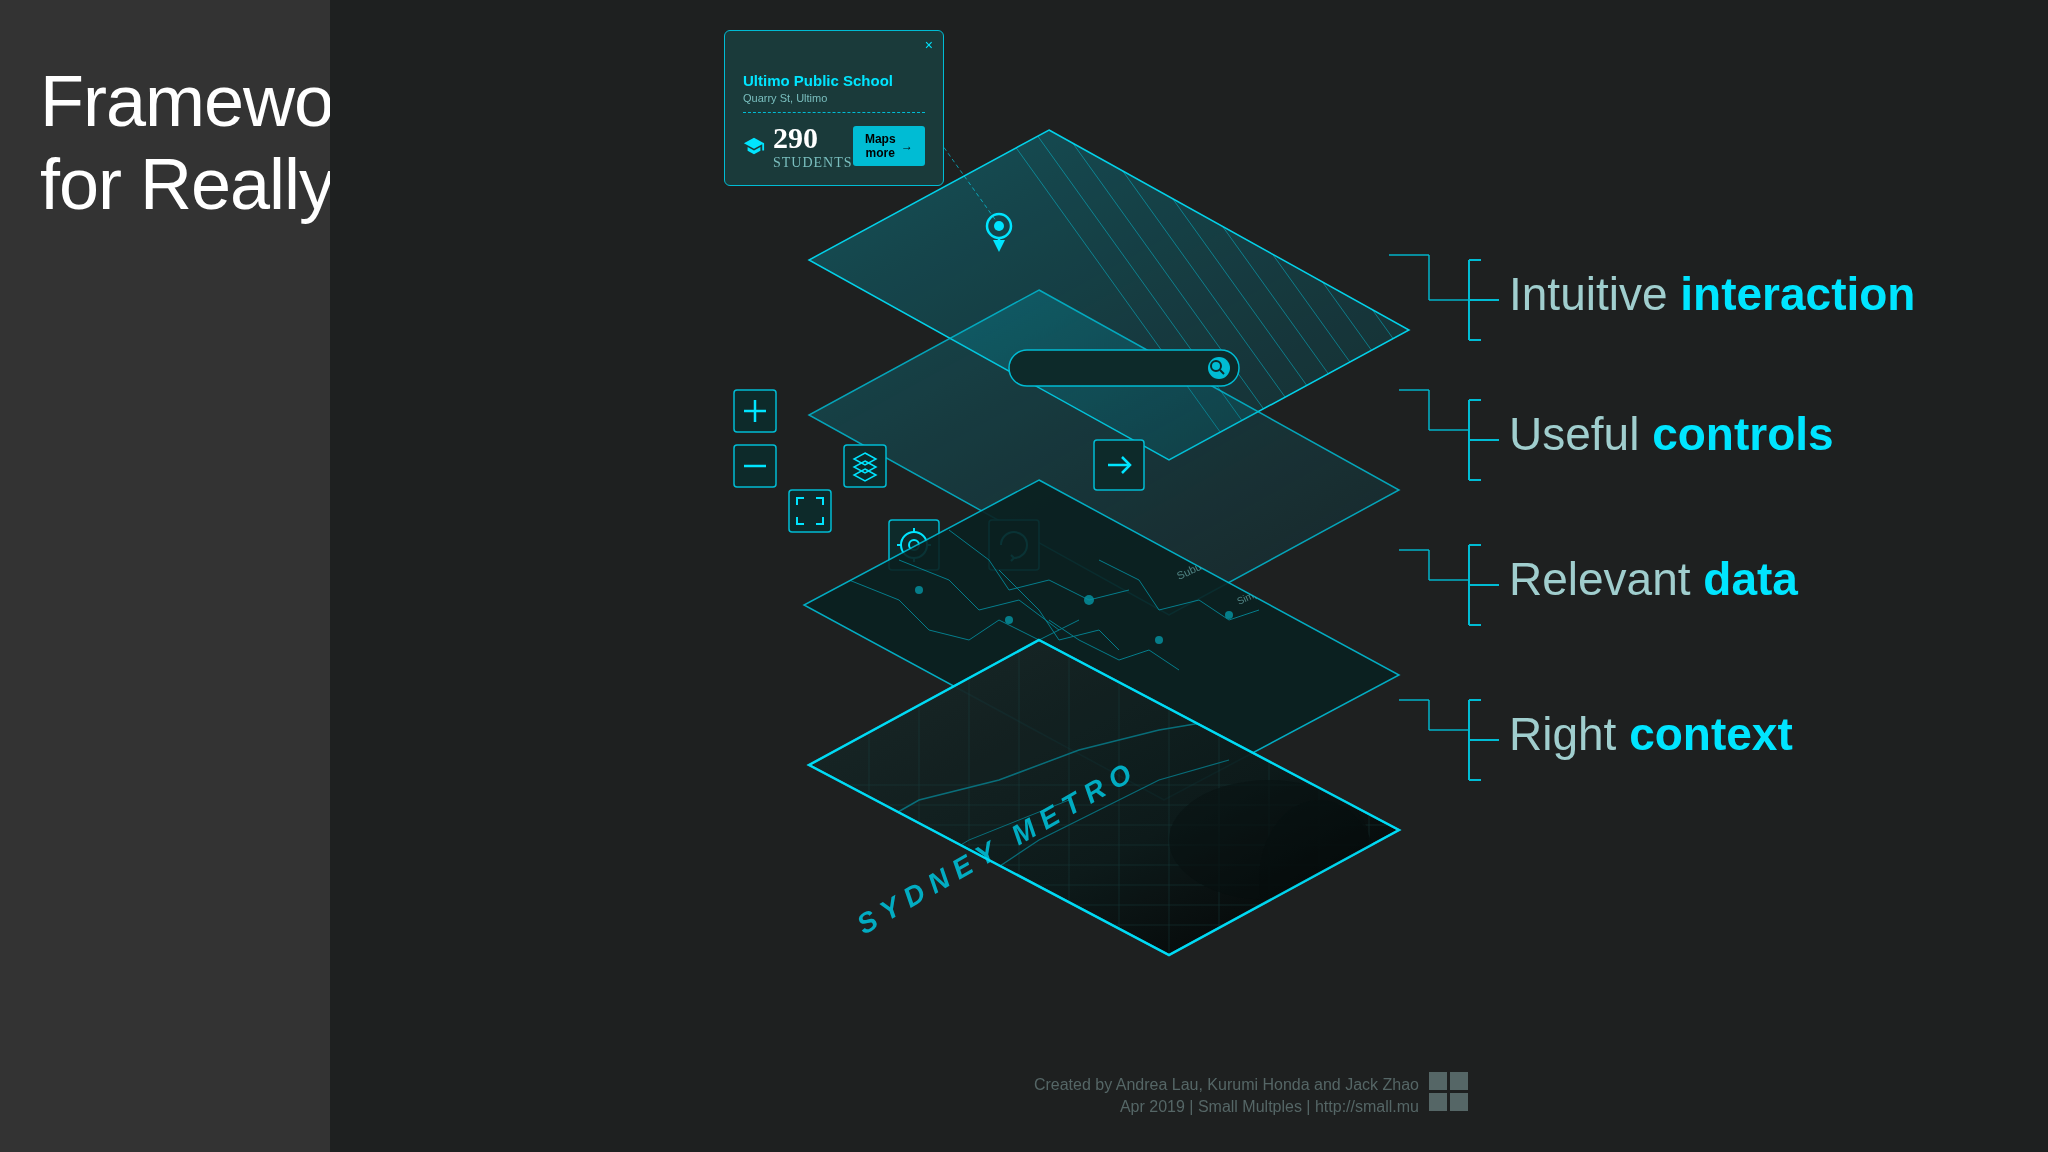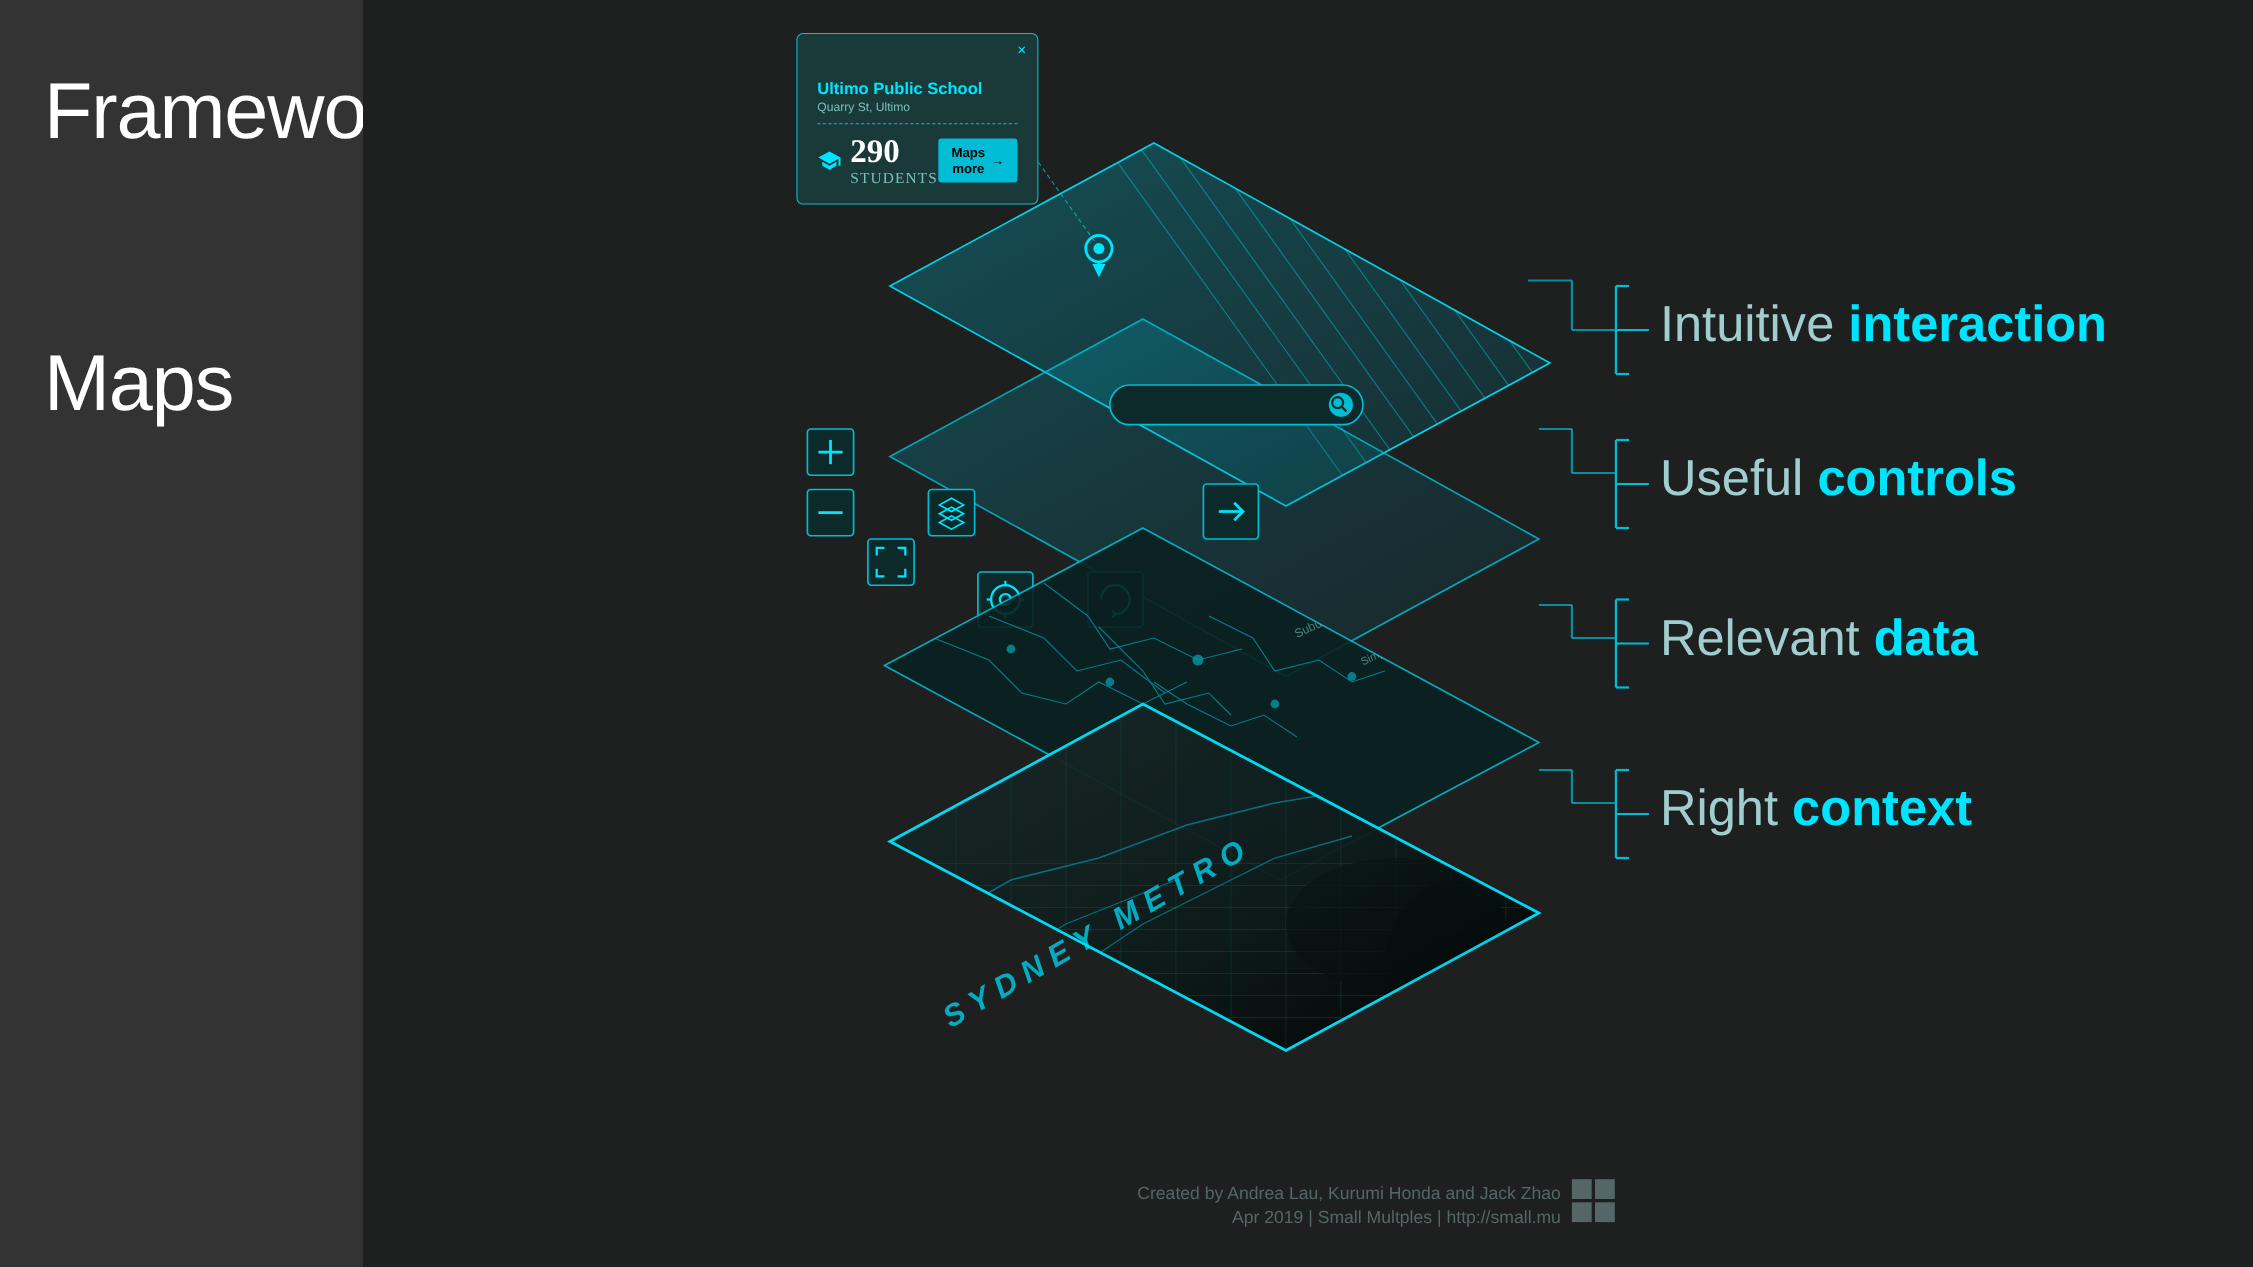--- a/index.html
+++ b/index.html
@@ -110,23 +110,22 @@
       width: 100%;
       height: 100%;
     }
   </style>
 </head>
 <body>
 
 <div class="sidebar">
   <div class="main-title">
     <span>Framework</span><br>
+    <span>for Really</span><br>
     <br>
-    <br>
-    <span>Maps</span>
   </div>
 </div>
 
 <div class="content">
 
   
   <div class="popup-card" style="top:30px; left:460px;">
     <span class="popup-close">×</span>
     <div class="popup-title">Ultimo Public School</div>
     <div class="popup-subtitle">Quarry St, Ultimo</div>

